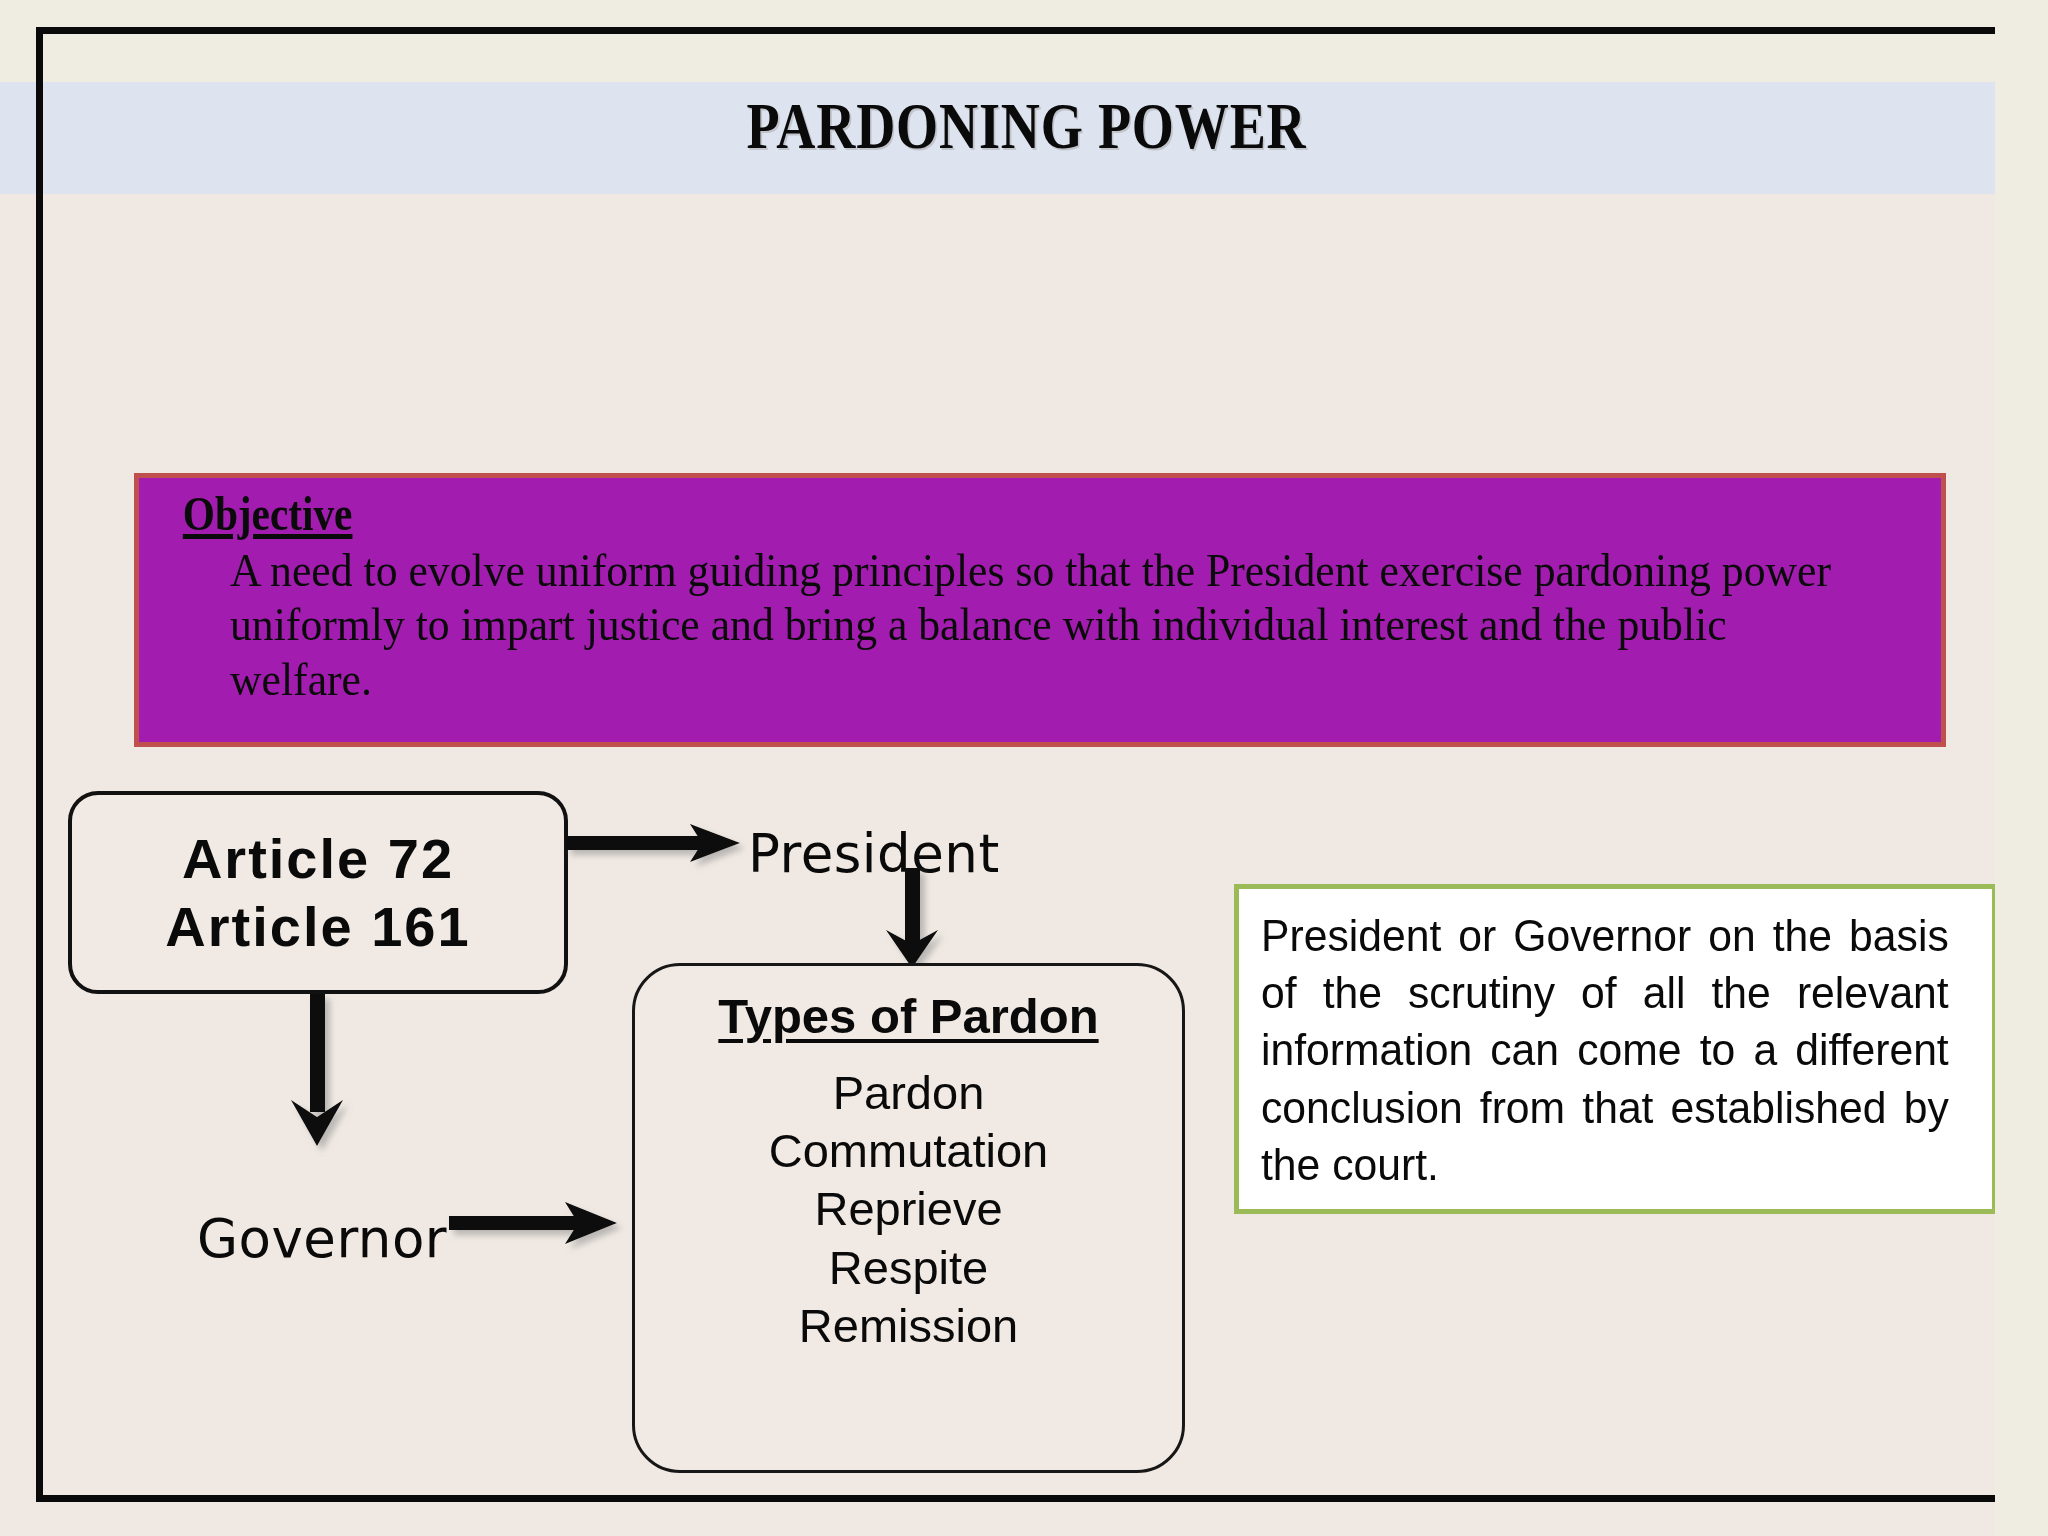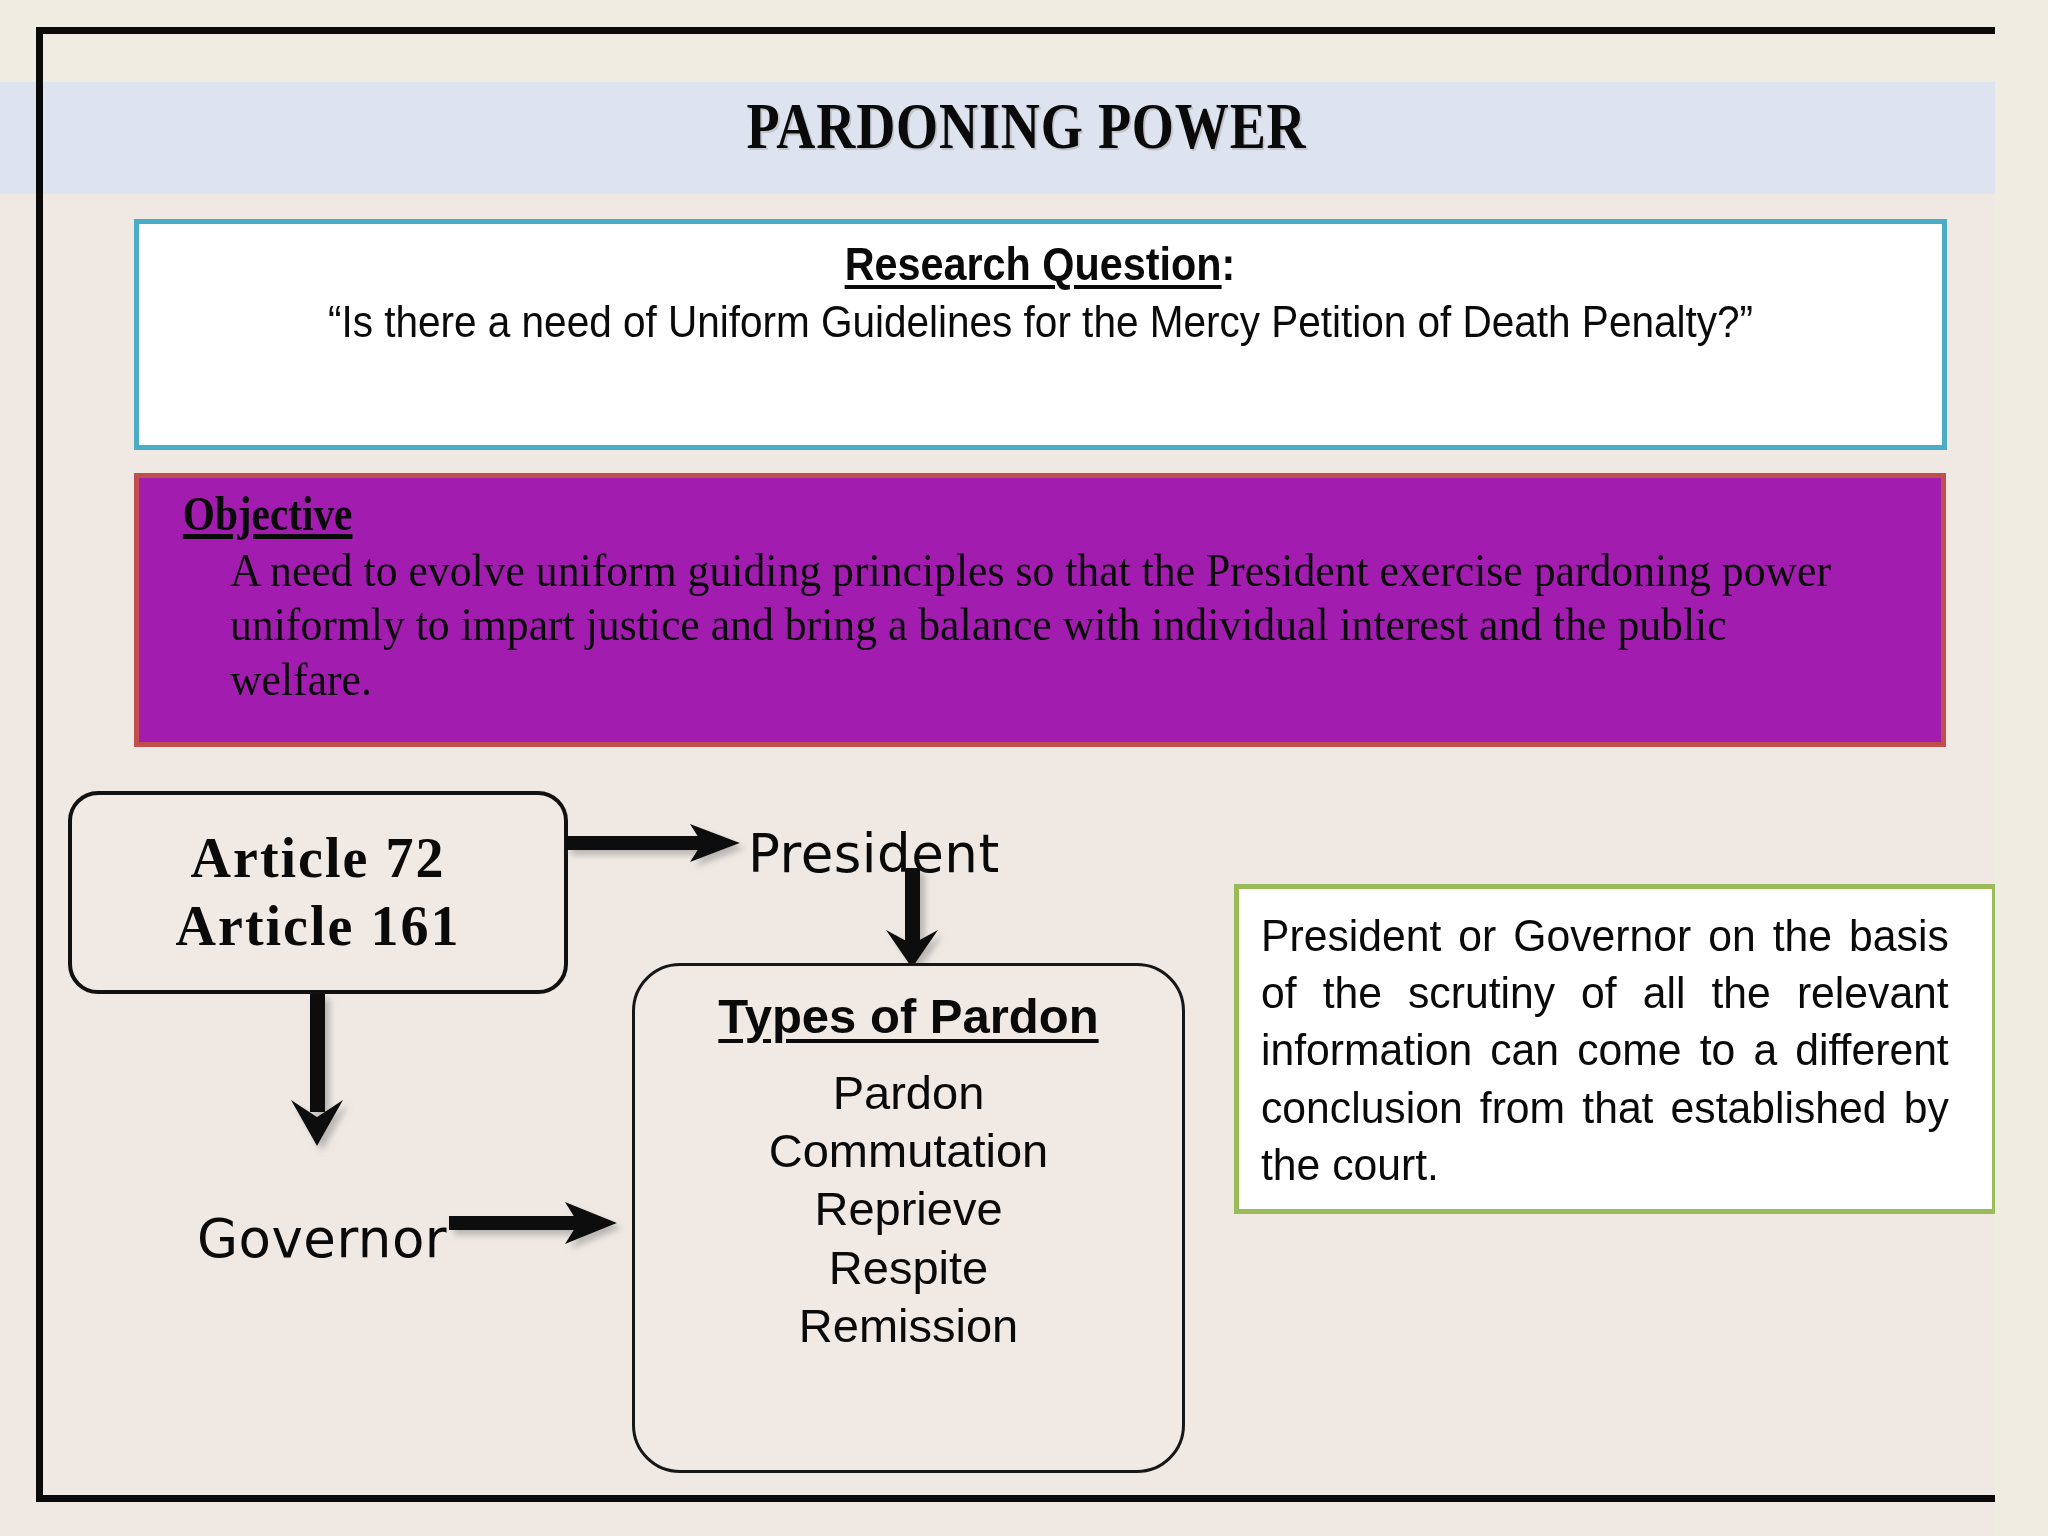--- a/index.html
+++ b/index.html
@@ -128,21 +128,21 @@
     left: 68px; top: 791px;
     width: 500px; height: 203px;
     background: #f1eae4;
     border: 4px solid #111111;
     border-radius: 30px;
     box-sizing: border-box;
     display: flex;
     flex-direction: column;
     align-items: center;
     justify-content: center;
-    font-family: Liberation Serif, serif;
+    font-family: Liberation Sans, sans-serif;
     font-weight: bold;
     font-size: 56px;
     color: #0a0a0a;
     line-height: 1.20;
     letter-spacing: 2px;
   }
 
   
   .hand-label {
     position: absolute;
@@ -212,24 +212,20 @@
 <body>
 
 <div id="slide">
 
   <div class="band-top-cream"></div>
   <div class="band-title-blue"></div>
   <div class="band-body"></div>
 
   <div class="slide-title">PARDONING POWER</div>
 
-  <div class="rq-box">
-    <div class="rq-head"><u>Research Question</u><span>:</span></div>
-    <div class="rq-body">“Is there a need of Uniform Guidelines for the Mercy Petition of Death Penalty?”</div>
-  </div>
 
   <div class="obj-box">
     <div class="obj-head"><u>Objective</u></div>
     <div class="obj-body">A need to evolve uniform guiding principles so that the President exercise pardoning power uniformly to impart justice and bring a balance with individual interest and the public welfare.</div>
   </div>
 
   <div class="article-box">
     <div>Article 72</div>
     <div>Article 161</div>
   </div>

